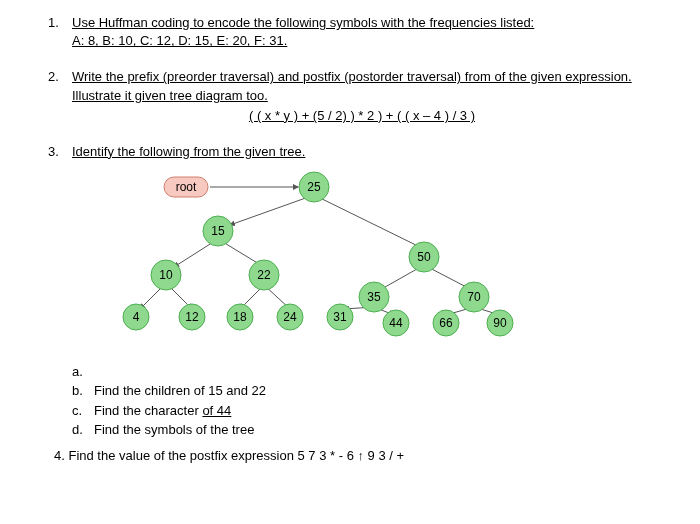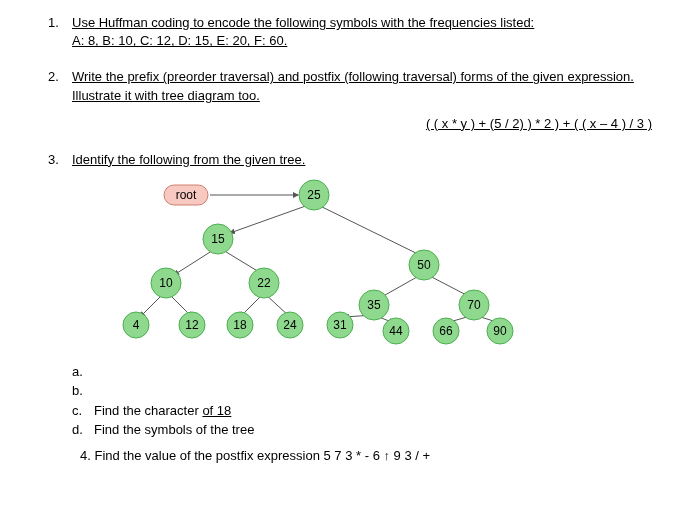--- a/index.html
+++ b/index.html
@@ -18,59 +18,59 @@
       margin-bottom: 18px;
     }
     .qnum {
       min-width: 24px;
     }
     .qbody {
       flex: 1;
       text-decoration: underline;
     }
     .center-expr {
-      text-align: right;
-      margin-top: 10px;
+      text-align: center;
+      margin-top: 2px;
     }
     .tree-wrap {
       margin-left: 40px;
       margin-top: 6px;
-      margin-bottom: 18px;
+      margin-bottom: 26px;
     }
     .sublist {
       margin-left: 24px;
       margin-top: 4px;
     }
     .sublist .row {
       display: flex;
       margin-bottom: 1px;
     }
     .sublist .letter {
       min-width: 22px;
     }
     .underline { text-decoration: underline; }
     svg { display: block; }
-    .q4 { margin-left: 32px; margin-top: 8px; }
+    .q4 { margin-left: 6px; margin-top: 8px; }
   </style>
 </head>
 <body>
 
 <div class="question">
   <div class="qnum">1.</div>
   <div class="qbody">
     <div>Use Huffman coding to encode the following symbols with the frequencies listed:</div>
-    <div>A: 8,  B: 10,  C: 12,  D: 15,  E: 20,  F: 60.</div>
+    <div>A: 8,  B: 10,  C: 12,  D: 15,  E: 20,  F: 31.</div>
   </div>
 </div>
 
 <div class="question">
   <div class="qnum">2.</div>
   <div class="qbody">
-    <div>Write the prefix (preorder traversal) and postfix (following traversal) forms of the given expression.</div>
-    <div>Illustrate it with tree diagram too.</div>
+    <div>Write the prefix (preorder traversal) and postfix (postorder traversal) from of the given expression.</div>
+    <div>Illustrate it given tree diagram too.</div>
     <div class="center-expr">( ( x * y ) + (5 / 2) ) * 2 ) + ( ( x – 4 ) / 3 )</div>
   </div>
 </div>
 
 <div class="question" style="margin-bottom:6px;">
   <div class="qnum">3.</div>
   <div class="qbody">
     <div>Identify the following from the given tree.</div>
   </div>
 </div>
@@ -170,24 +170,25 @@
     </g>
   </svg>
 </div>
 
 <div class="sublist">
   <div class="row">
     <div class="letter">a.</div>
   </div>
   <div class="row">
     <div class="letter">b.</div>
+    <div>Find the children of 15 and 22</div>
   </div>
   <div class="row">
     <div class="letter">c.</div>
-    <div><span>Find the character </span><span class="underline">of  18</span></div>
+    <div><span>Find the character </span><span class="underline">of  44</span></div>
   </div>
   <div class="row">
     <div class="letter">d.</div>
     <div>Find the symbols of the tree</div>
   </div>
 </div>
 
 <div class="q4">4. Find the value of the postfix expression 5 7 3 * - 6 ↑ 9 3 / +</div>
 
 </body></html>

